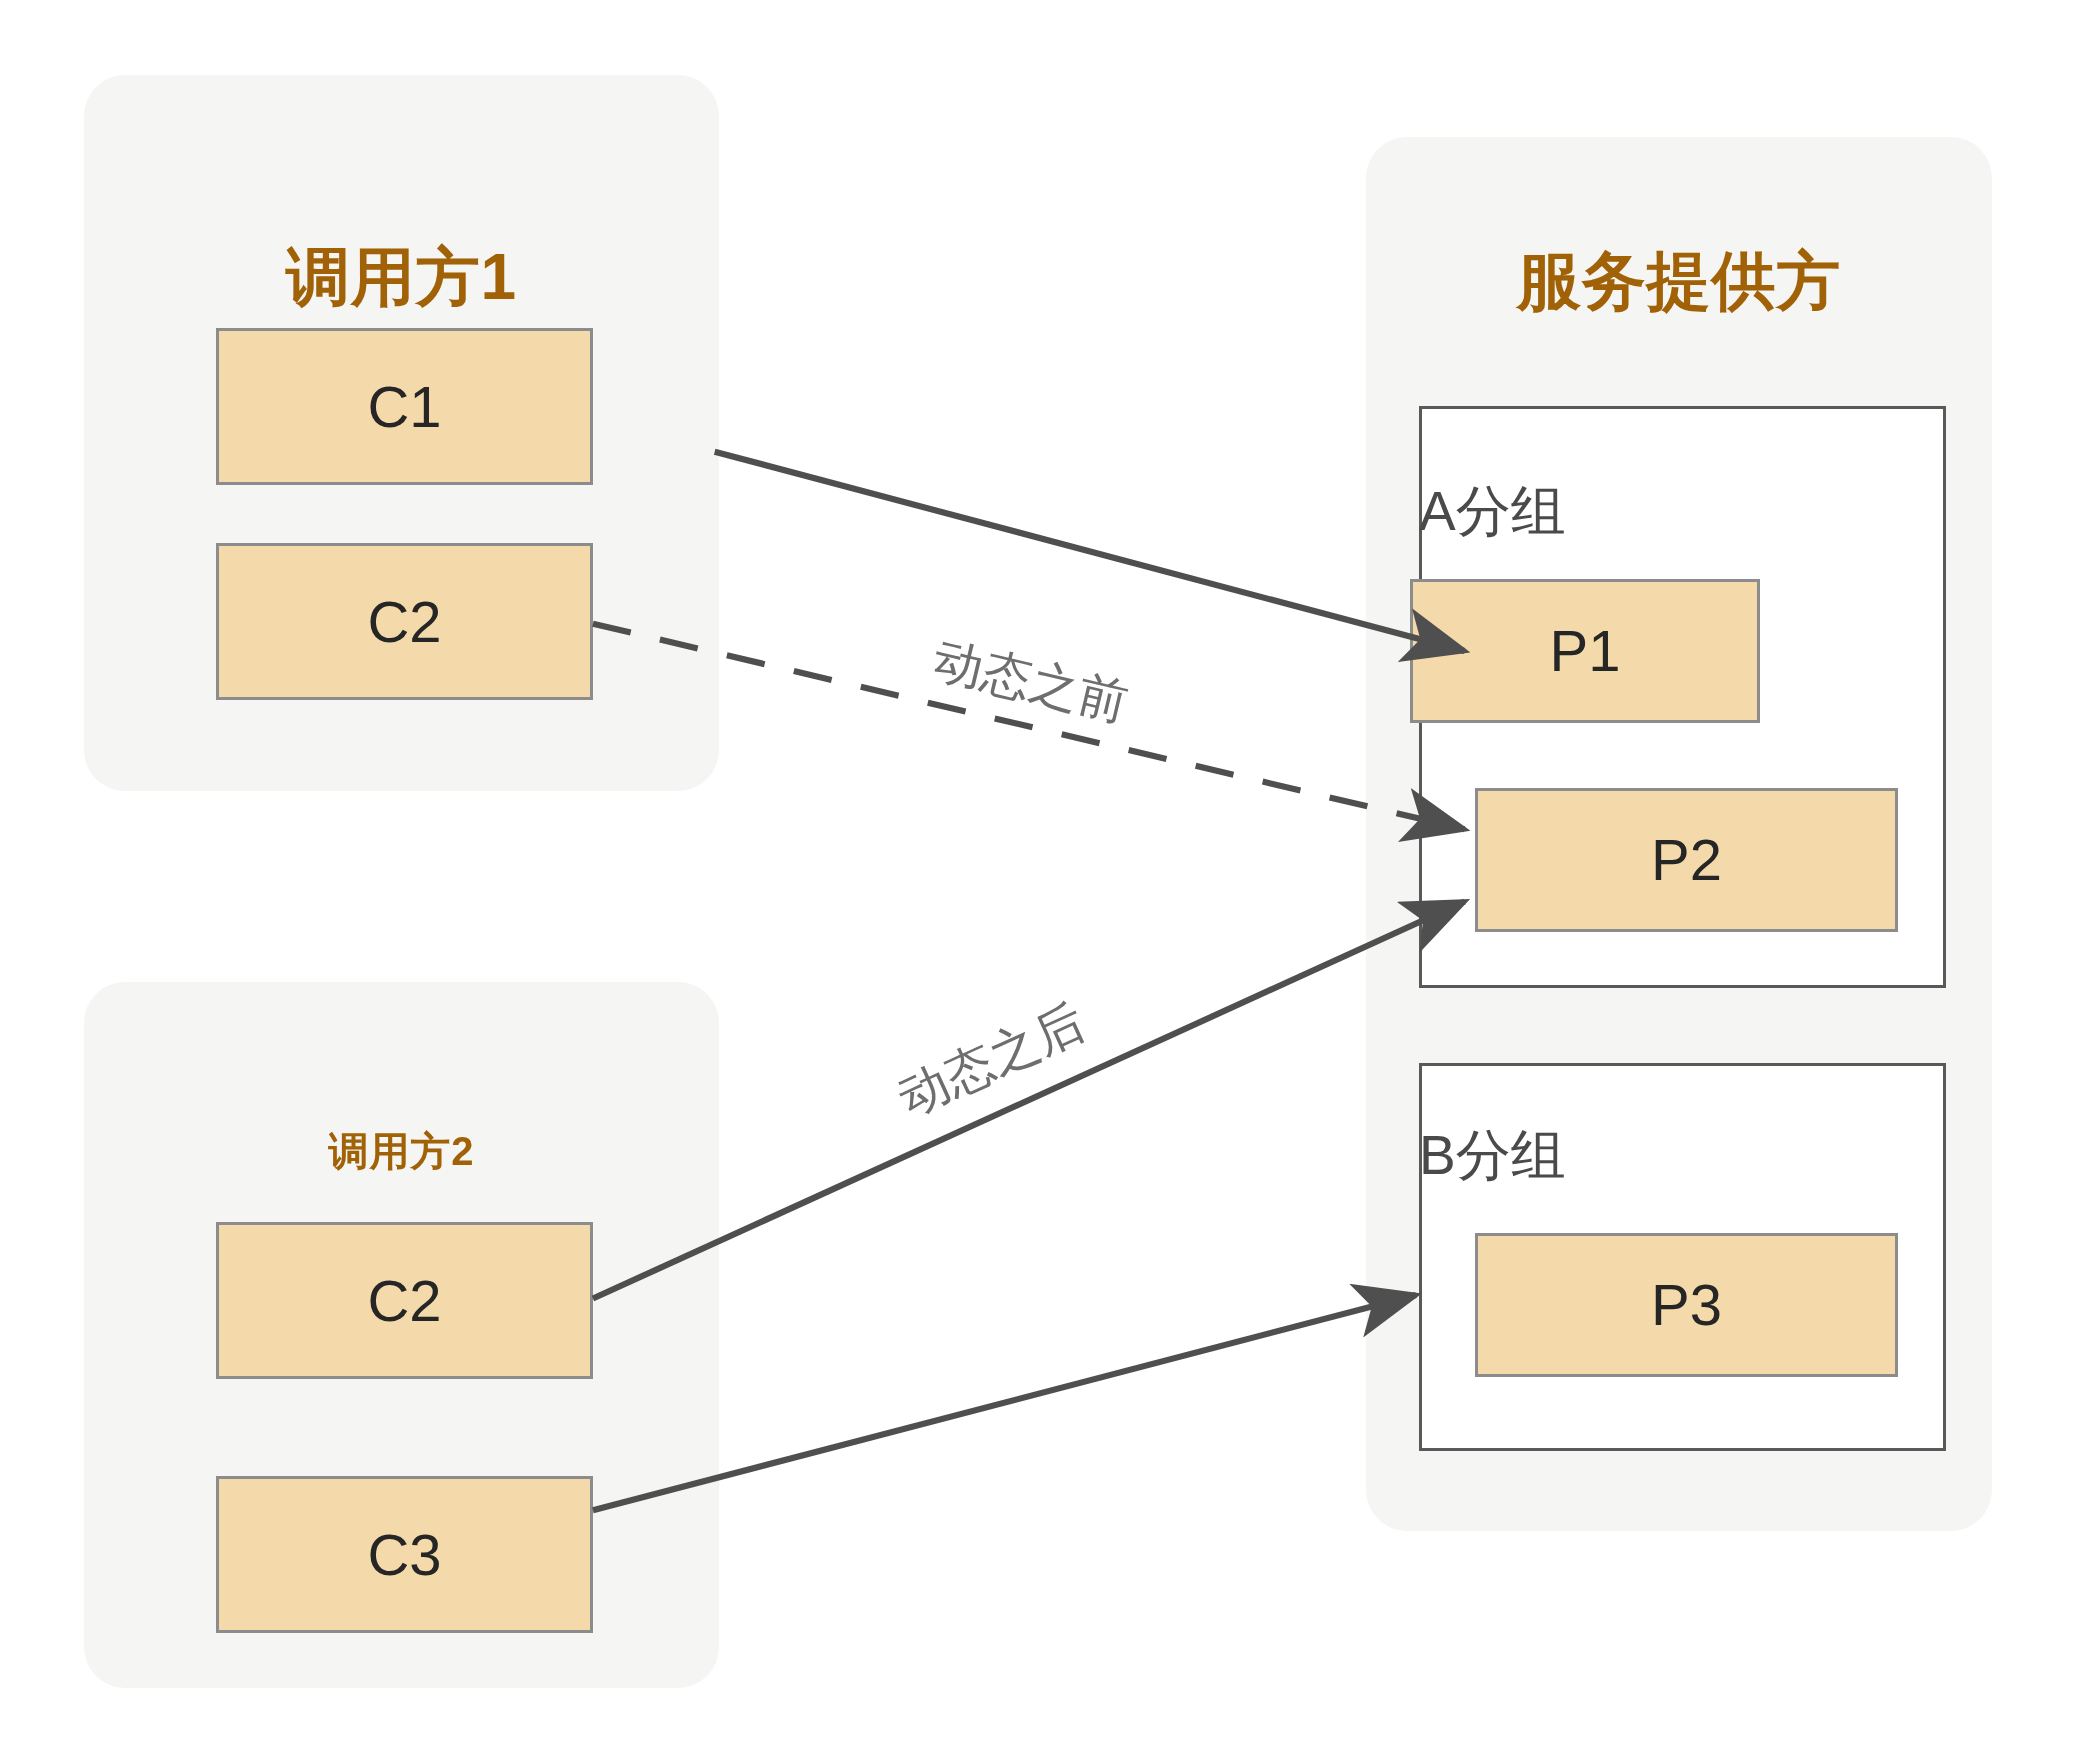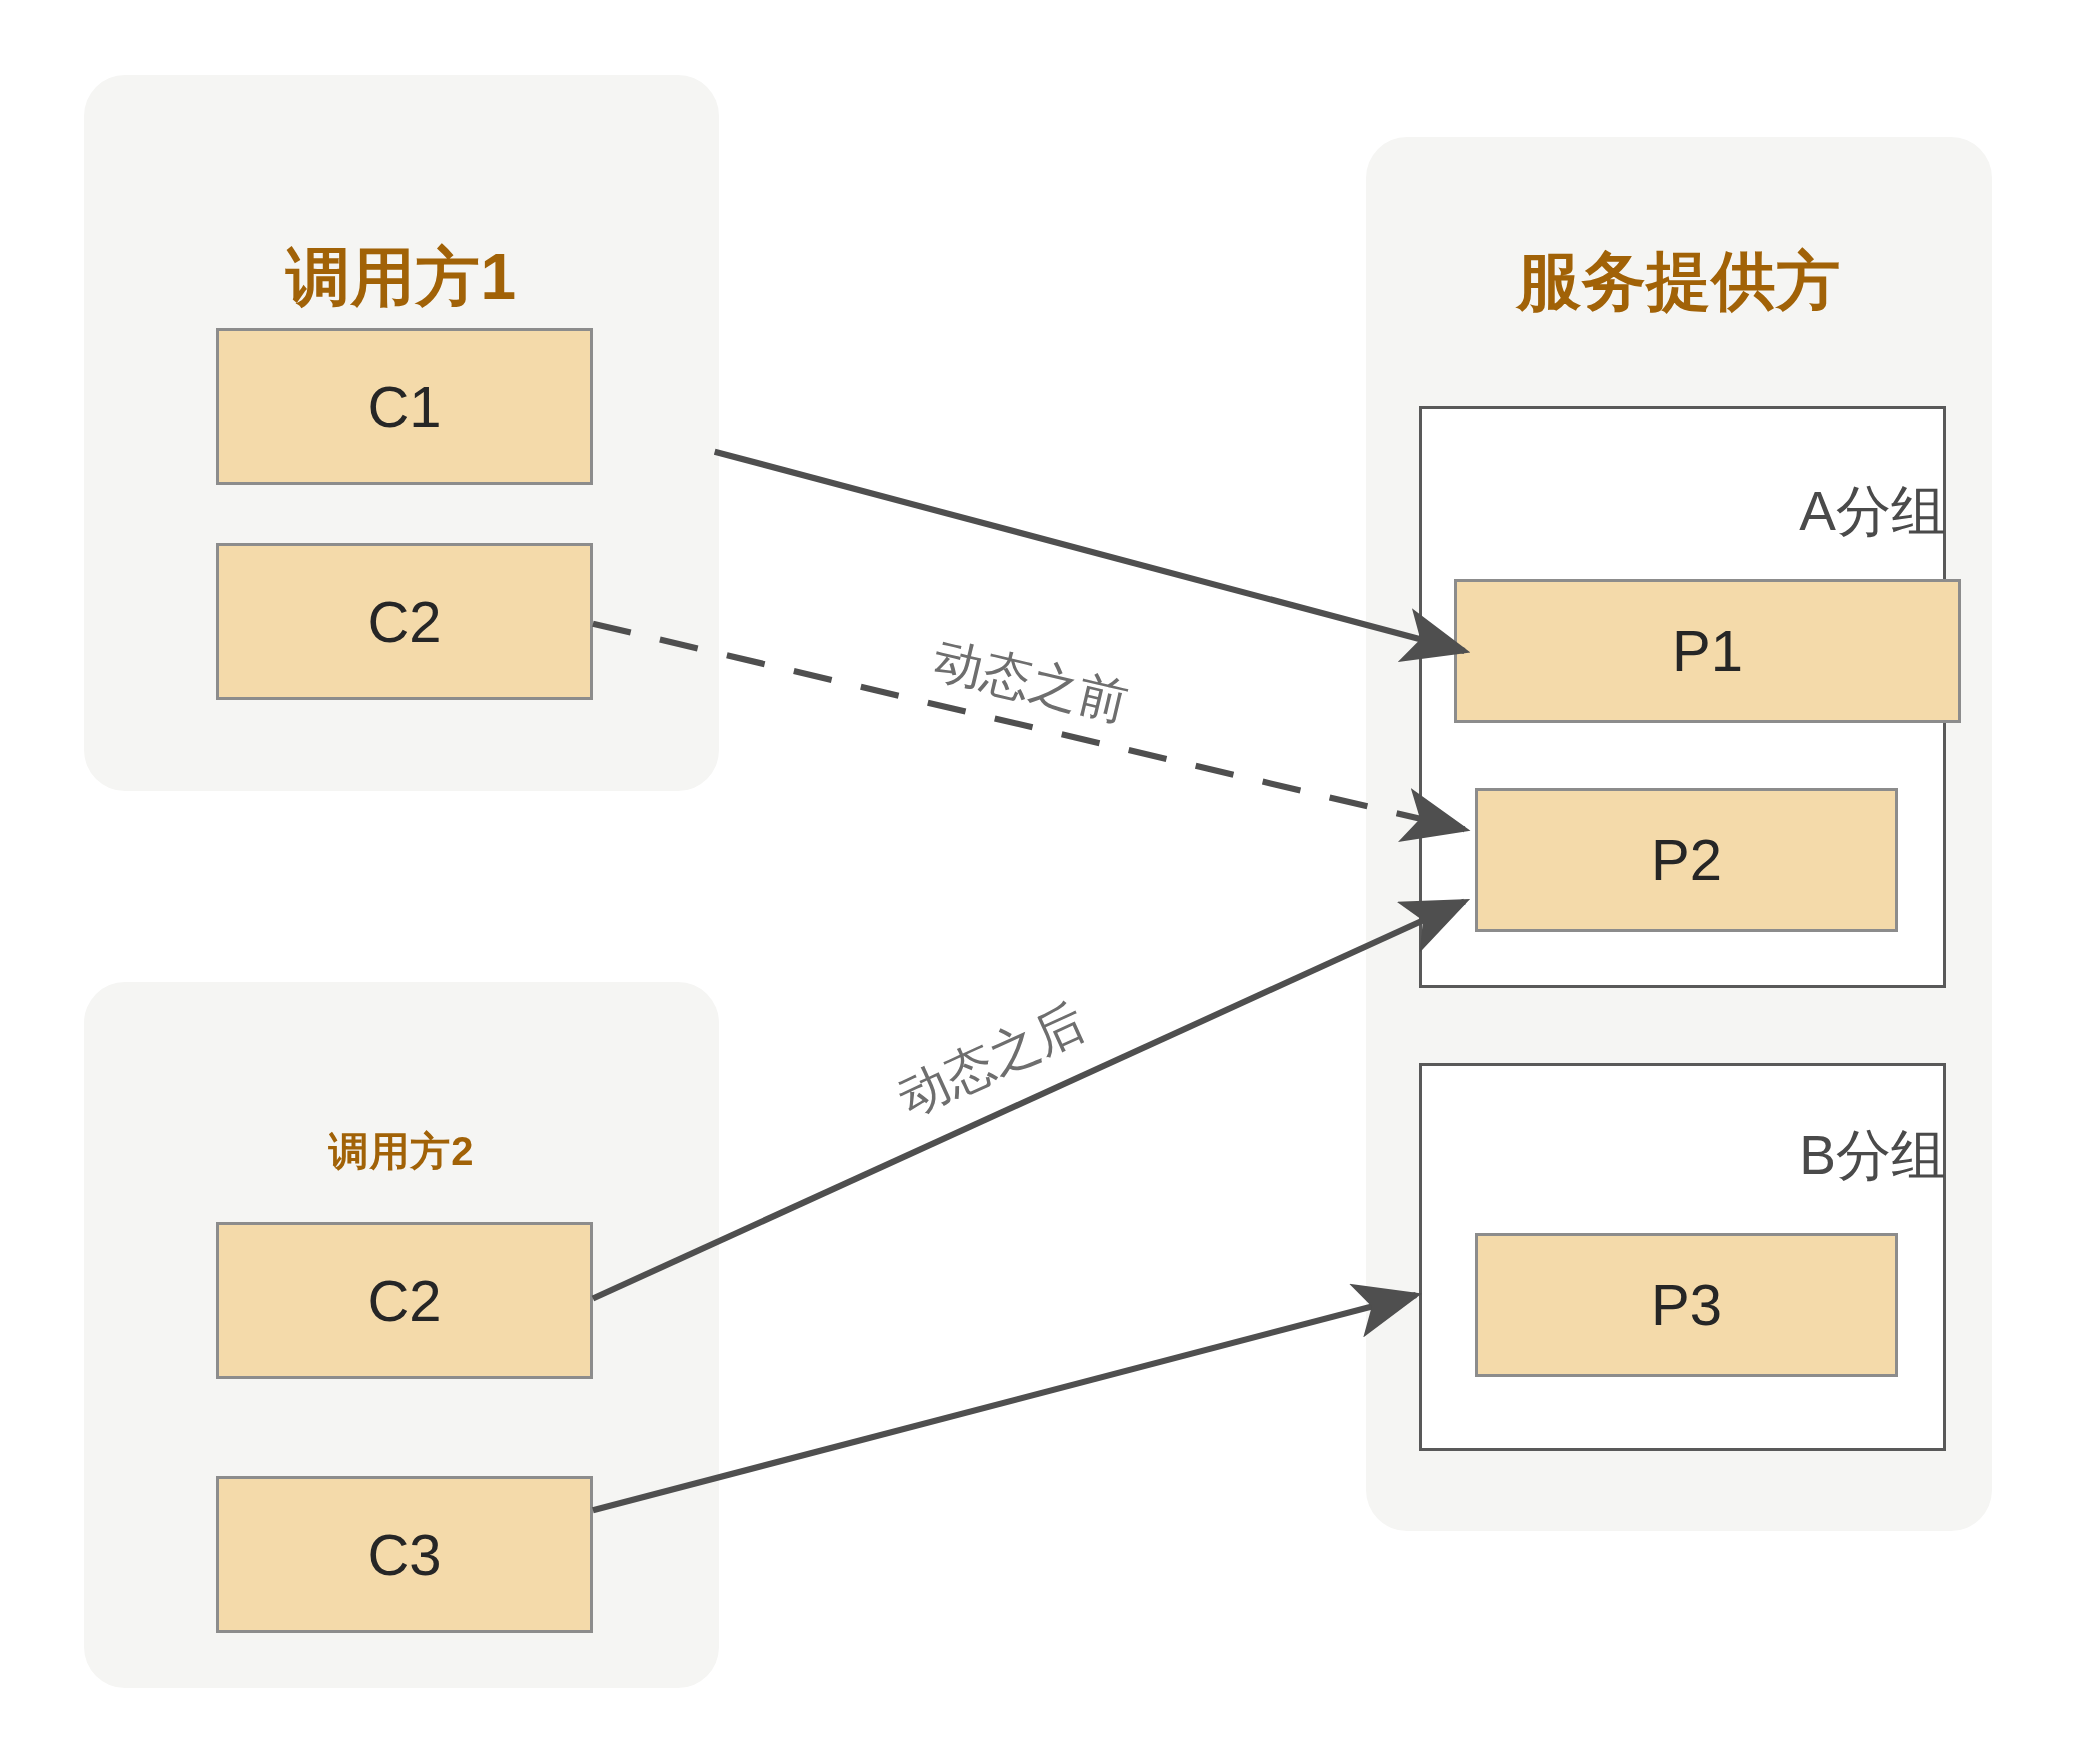--- a/index.html
+++ b/index.html
@@ -41,21 +41,21 @@
   .subgroup {
     position: absolute;
     background: #FFFFFF;
     border: 3.5px solid #595959;
     box-sizing: border-box;
   }
   .subgroup-title {
     position: absolute;
     left: 0;
     right: 0;
-    text-align: right;
+    text-align: left;
     color: #4A4A4A;
     white-space: nowrap;
   }
 
   
   .node {
     position: absolute;
     background: #F4DAAA;
     border: 3.5px solid #8C8C8C;
     box-sizing: border-box;
@@ -116,21 +116,21 @@
   </div>
 
   <div class="panel" style="left:1366px; top:137px; width:626px; height:1394px;">
   </div>
   <div class="panel-title" style="left:1366px; width:626px; top:238px; font-size:64px;">服务提供方</div>
 
   <div class="subgroup" style="left:1419px; top:406px; width:527px; height:582px;">
   </div>
   <div class="subgroup-title" style="left:1419px; width:527px; top:475px; font-size:55px;">A分组</div>
 
-  <div class="node" style="left:1454px; top:579px; width:507px; height:144px;align-items:center;">
+  <div class="node" style="left:1410px; top:579px; width:350px; height:144px;align-items:center;">
     <span class="node-label">P1</span>
   </div>
 
   <div class="node" style="left:1475px; top:788px; width:423px; height:144px;">
     <span class="node-label">P2</span>
   </div>
 
   <div class="subgroup" style="left:1419px; top:1063px; width:527px; height:388px;">
   </div>
   <div class="subgroup-title" style="left:1419px; width:527px; top:1119px; font-size:55px;">B分组</div>

